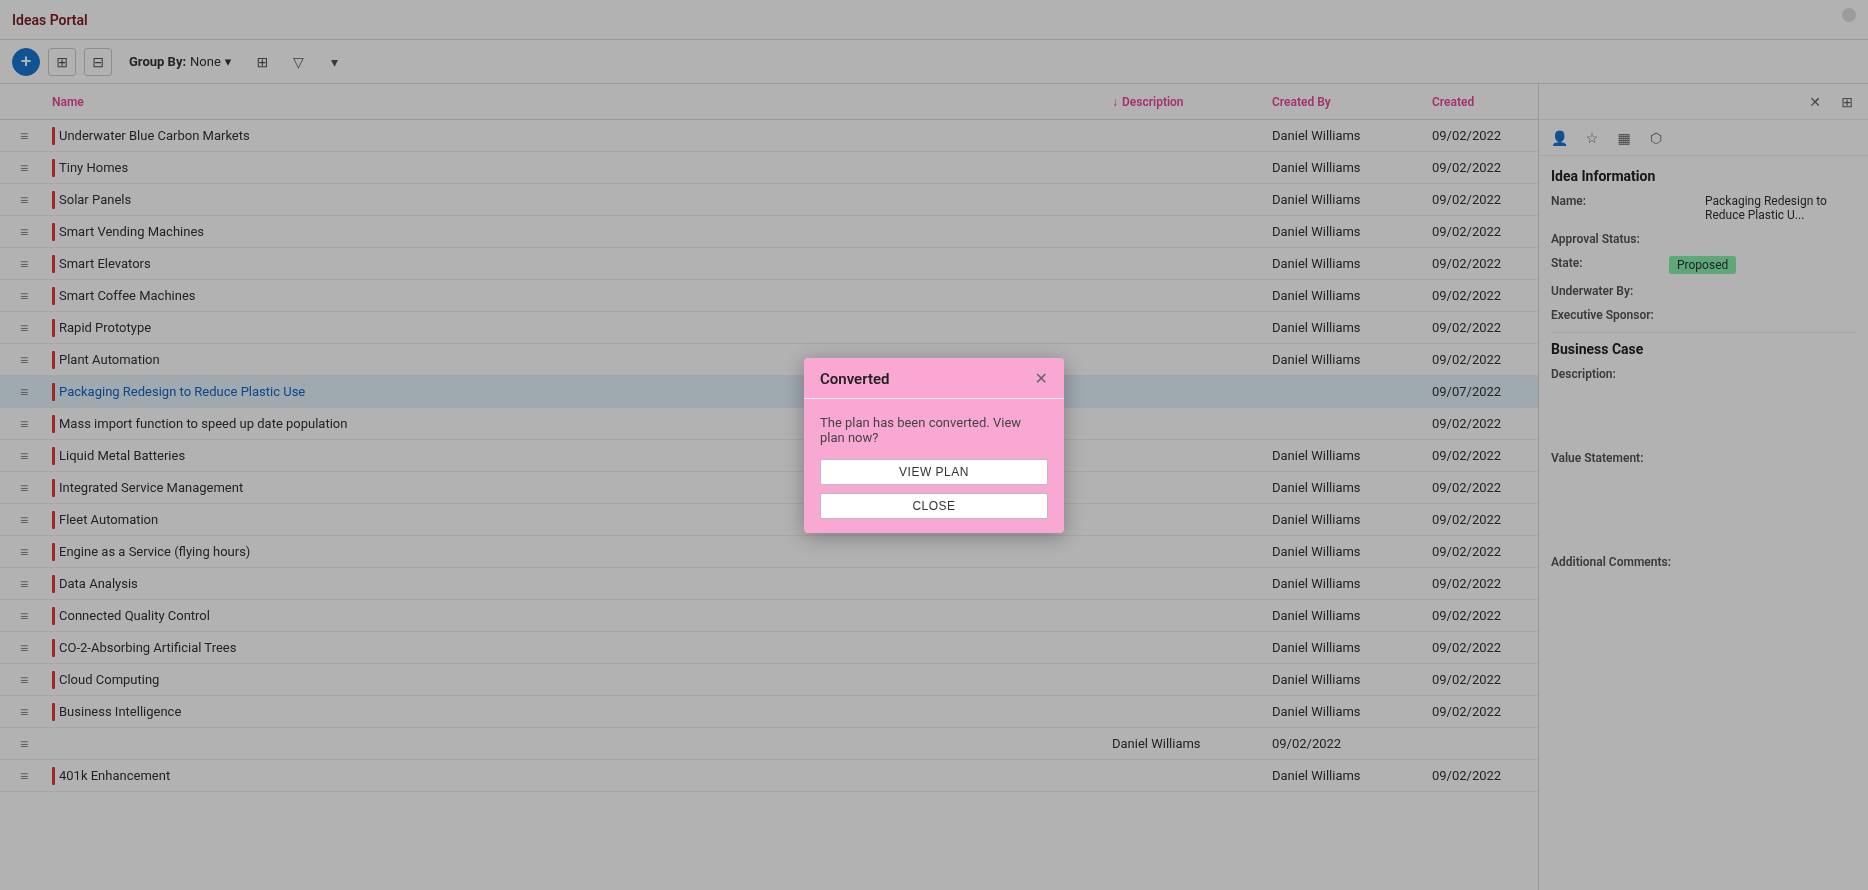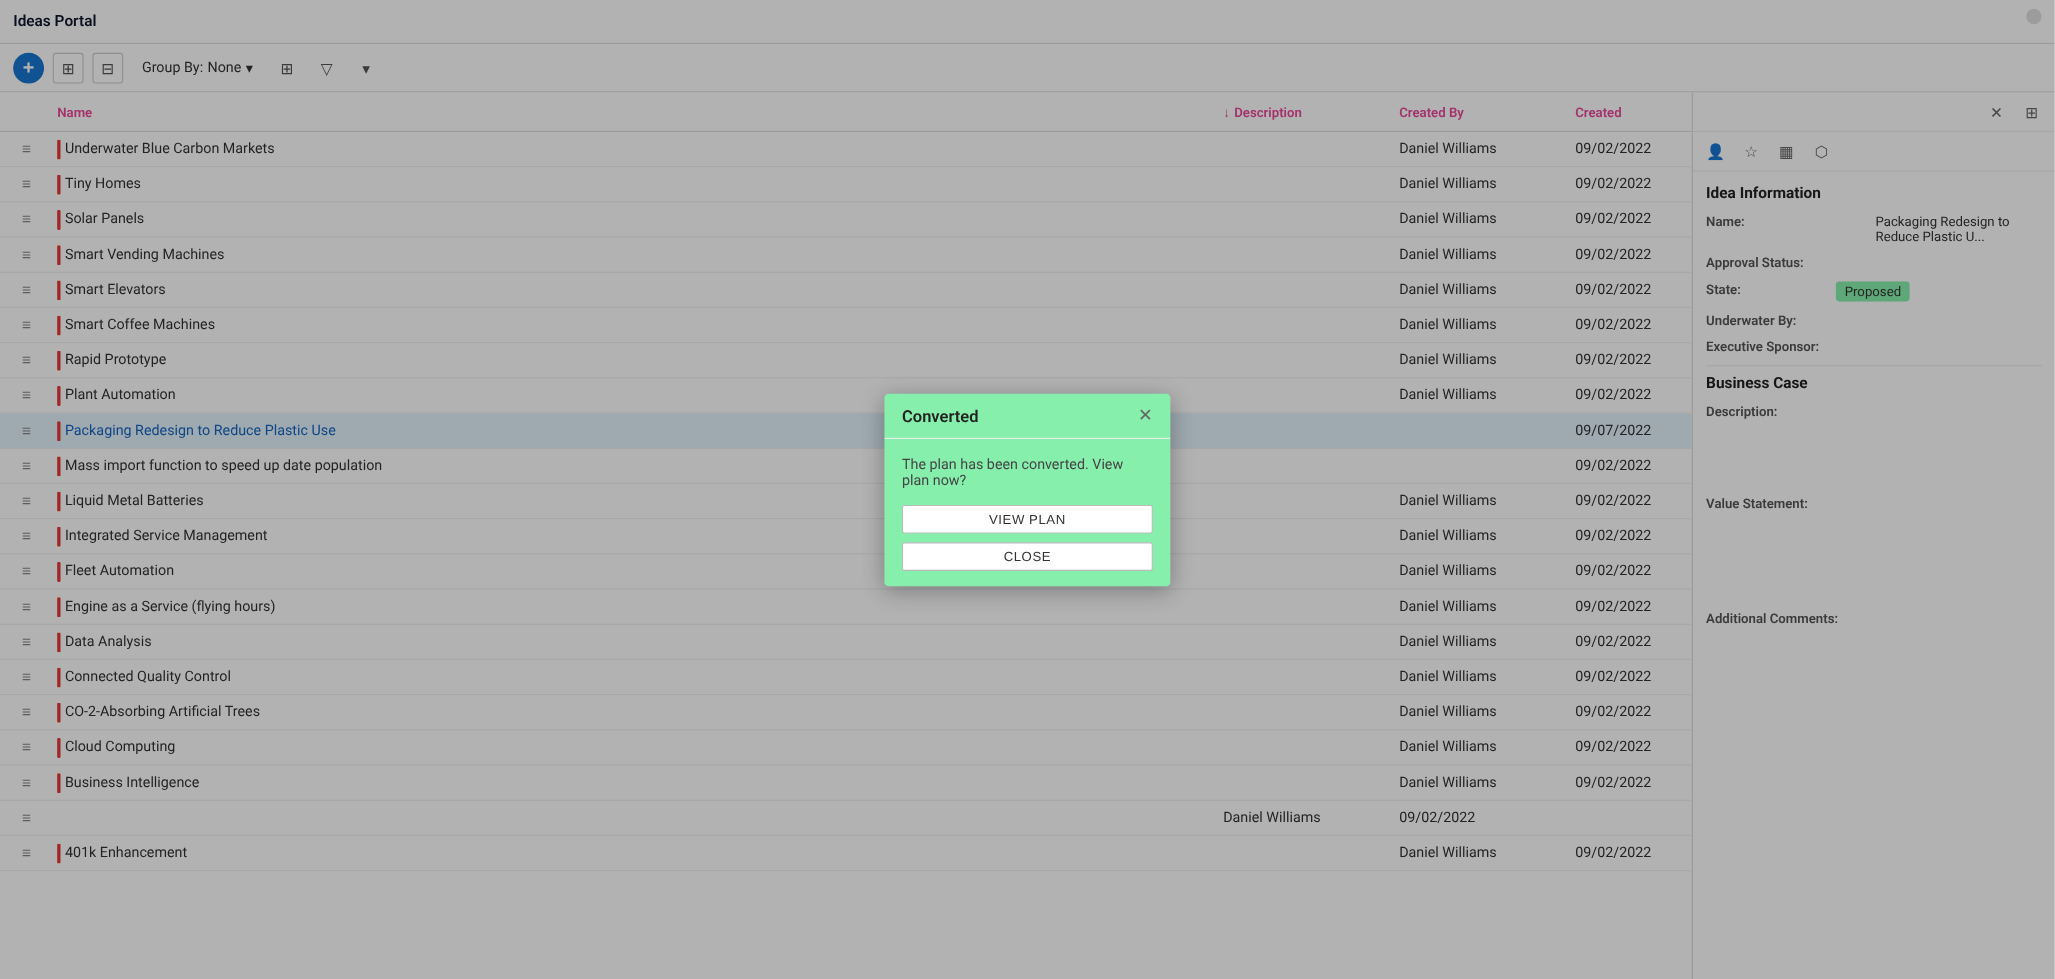--- a/index.html
+++ b/index.html
@@ -20,21 +20,21 @@
       background: #fff;
       border-bottom: 1px solid #ddd;
       display: flex;
       align-items: center;
       padding: 0 12px;
       gap: 8px;
     }
     .app-title {
       font-size: 14px;
       font-weight: 600;
-      color: #0f172a;
+      color: #7f1d1d;
     }
 
     
     .toolbar {
       height: 44px;
       background: #fff;
       border-bottom: 1px solid #ddd;
       display: flex;
       align-items: center;
       padding: 0 12px;
@@ -64,21 +64,21 @@
     .group-by {
       display: flex;
       align-items: center;
       gap: 4px;
       font-size: 13px;
       color: #333;
       padding: 4px 8px;
       border: 1px solid transparent;
       cursor: pointer;
     }
-    .group-by-label { font-weight: 400; }
+    .group-by-label { font-weight: 700; }
     .toolbar-icon-btn {
       width: 28px;
       height: 28px;
       background: none;
       border: none;
       cursor: pointer;
       display: flex;
       align-items: center;
       justify-content: center;
       font-size: 14px;
@@ -248,21 +248,21 @@
     .modal-overlay {
       position: absolute;
       top: 0; left: 0; right: 0; bottom: 0;
       background: rgba(0,0,0,0.3);
       display: flex;
       align-items: center;
       justify-content: center;
       z-index: 1000;
     }
     .modal-dialog {
-      background: #86efac;
+      background: #f9a8d4;
       border-radius: 4px;
       box-shadow: 0 4px 20px rgba(0,0,0,0.3);
       width: 260px;
       padding: 0;
       overflow: hidden;
     }
     .modal-header {
       display: flex;
       align-items: center;
       justify-content: space-between;

